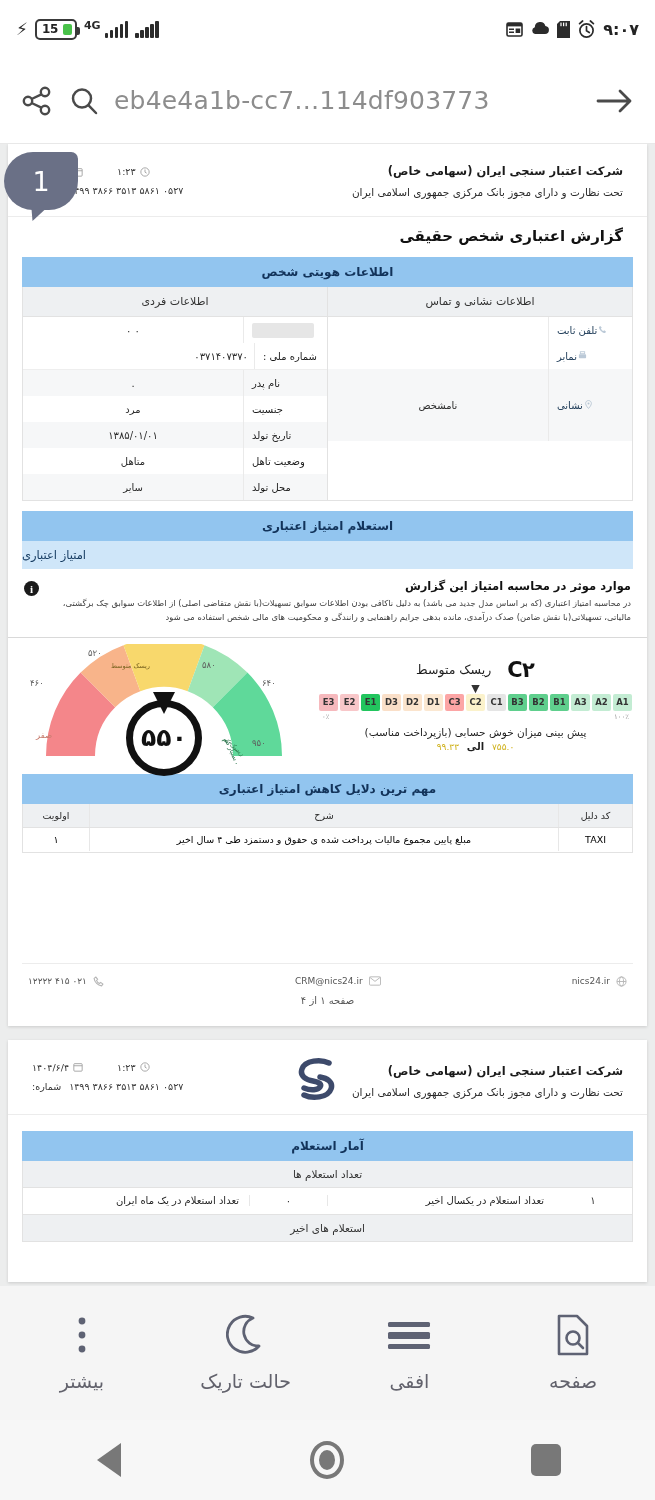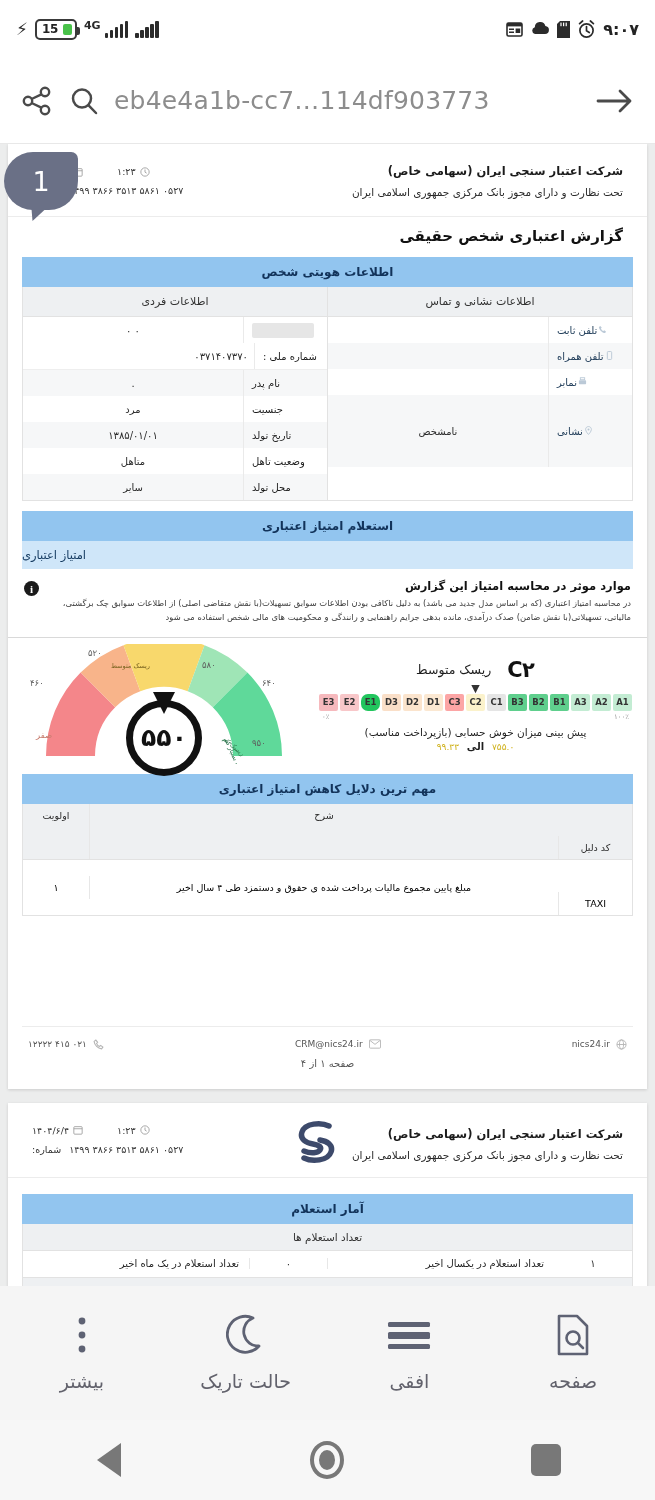--- a/index.html
+++ b/index.html
@@ -164,21 +164,21 @@
   }
   .pcts{ display:flex; justify-content:space-between; direction:ltr; font-size:7px; color:#999; padding:0 4px;}
   .pred-t{ font-size:10.5px; color:#1f1f1f; margin-top:5px; }
   .pred-v{ font-size:9px; color:#cfb018; margin-top:3px; }
   .pred-v b{ color:#1f1f1f; font-size:10px; margin:0 5px; }
 
   
   .rs-tab{ margin:0 14px; border:1px solid #e2e2e2; border-top:none; }
   .rs-hdr{ display:flex; background:#eef0f2; border-bottom:1px solid #e2e2e2; }
   .rs-row{ display:flex; min-height:24px; align-items:center; }
-  .rs-c1{ width:74px; flex:none; text-align:center; font-size:9.5px; padding:6px 0; border-left:1px solid #e7e7e7;margin-top:32px;}
+  .rs-c1{ width:74px; flex:none; text-align:center; font-size:9.5px; padding:6px 0; border-left:1px solid #e7e7e7;}
   .rs-c2{ flex:1; text-align:center; font-size:9.5px; padding:6px 8px; border-left:1px solid #e7e7e7;}
   .rs-c3{ width:66px; flex:none; text-align:center; font-size:9.5px; padding:6px 0; }
   .rs-hdr .rs-c1,.rs-hdr .rs-c2,.rs-hdr .rs-c3{ color:#2a2a2a; }
 
   .spacer{ height:110px; }
 
   
   .docfoot{ border-top:1px solid #ececec; margin:0 14px; padding:12px 6px 14px 6px; }
   .foot-row{ display:flex; justify-content:space-between; align-items:center; direction:rtl;}
   .foot-item{ display:flex; align-items:center; gap:6px; font-size:9px; color:#555; }
@@ -354,31 +354,20 @@
             <div class="idlbl">
                 <span class="lbl-ic">
                   <svg width="9" height="9" viewBox="0 0 10 10">
                     <path d="M1 2.2 2.6 1l1.6 2-1 1c.4 1.2 1.6 2.4 2.8 2.8l1-1 2 1.6L7.8 9C4.4 8.6 1.4 5.6 1 2.2z" fill="#6b8aa8"></path>
                   </svg>
                 </span>
                 <span>تلفن ثابت</span>
               </div>
             <div class="idval"></div>
           </div>
-          <div class="idrow alt">
-            <div class="idlbl">
-                <span class="lbl-ic">
-                  <svg width="9" height="9" viewBox="0 0 10 10">
-                    <rect x="2.6" y="0.6" width="4.8" height="8.8" rx="1" fill="none" stroke="#6b8aa8" stroke-width="1"></rect>
-                  </svg>
-                </span>
-                <span>تلفن همراه</span>
-              </div>
-            <div class="idval"></div>
-          </div>
           <div class="idrow">
             <div class="idlbl">
                 <span class="lbl-ic">
                   <svg width="9" height="9" viewBox="0 0 10 10">
                     <rect x="1" y="3.6" width="8" height="4.4" rx="0.8" fill="#6b8aa8"></rect>
                     <rect x="2.6" y="0.8" width="4.8" height="2.2" fill="none" stroke="#6b8aa8" stroke-width="1"></rect>
                   </svg>
                 </span>
                 <span>نمابر</span>
               </div>
@@ -448,21 +437,21 @@
 
         <div class="gradeblock">
           <div class="grade-top">
             <span class="grade-code">C۲</span>
             <span class="grade-risk">ریسک متوسط</span>
           </div>
           <div class="grade-caret" style="transform: translateX(0px);">▼</div>
           <div class="scalewrap" id="scale-cells">
               <div class="scale-cell" style="background: rgb(246, 185, 189);">E3</div>
               <div class="scale-cell" style="background: rgb(248, 199, 201);">E2</div>
-              <div class="scale-cell" style="background: #22c55e; border-radius: 7px;">E1</div>
+              <div class="scale-cell" style="background: #22c55e;">E1</div>
               <div class="scale-cell" style="background: rgb(250, 223, 200);">D3</div>
               <div class="scale-cell" style="background: rgb(251, 228, 205);">D2</div>
               <div class="scale-cell" style="background: rgb(251, 232, 210);">D1</div>
               <div class="scale-cell" style="background: #fca5a5; text-align: center;">C3</div>
               <div class="scale-cell" style="background: rgb(251, 242, 203);">C2</div>
               <div class="scale-cell" style="background: #e5e5e5;">C1</div>
               <div class="scale-cell" style="background: rgb(95, 207, 141);">B3</div>
               <div class="scale-cell" style="background: rgb(95, 207, 141);">B2</div>
               <div class="scale-cell" style="background: rgb(95, 207, 141);">B1</div>
               <div class="scale-cell" style="background: rgb(195, 236, 211);">A3</div>
@@ -600,21 +589,21 @@
         </div>
       </div>
 
       <div class="sec-bar" style="margin-top:16px">آمار استعلام</div>
       <div style="margin:0 14px;border:1px solid #e2e2e2;border-top:none">
         <div style="background:#eef0f2;text-align:center;font-size:10.5px;color:#333;padding:7px 0;border-bottom:1px solid #e2e2e2">تعداد استعلام ها</div>
         <div class="stat-row">
           <div class="stat-val">۱</div>
           <div class="stat-lbl stat-mid">تعداد استعلام در یکسال اخیر</div>
           <div class="stat-val stat-mid">۰</div>
-          <div class="stat-lbl">تعداد استعلام در یک ماه اخیر</div>
+          <div class="stat-lbl">تعداد استعلام در یک ماه ایران</div>
         </div>
         <div style="background:#eef0f2;text-align:center;font-size:10.5px;color:#333;padding:7px 0;border-top:1px solid #e2e2e2">استعلام های اخیر</div>
       </div>
       <div style="height:40px"></div>
     </div>
   </div>
 
   <div class="toolbar">
     <div class="tool">
       <span class="tool-ic">

